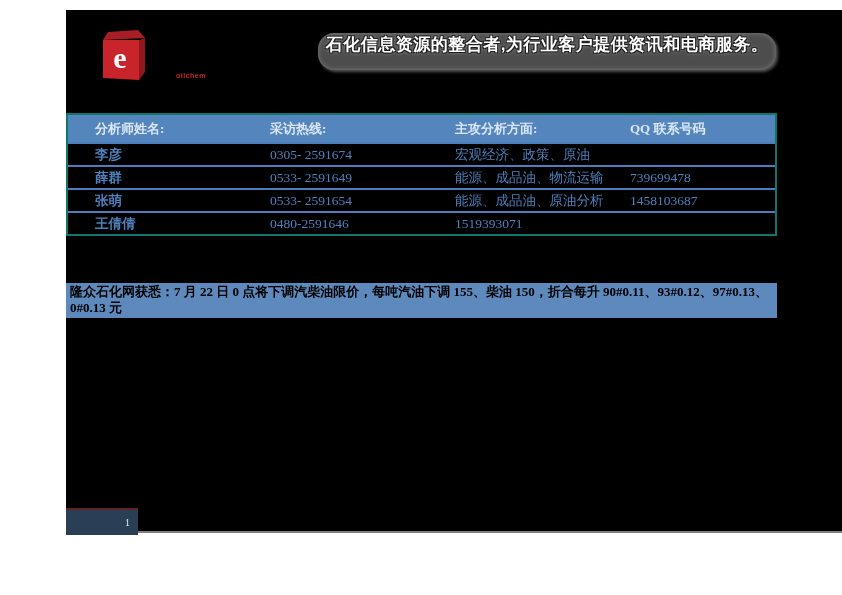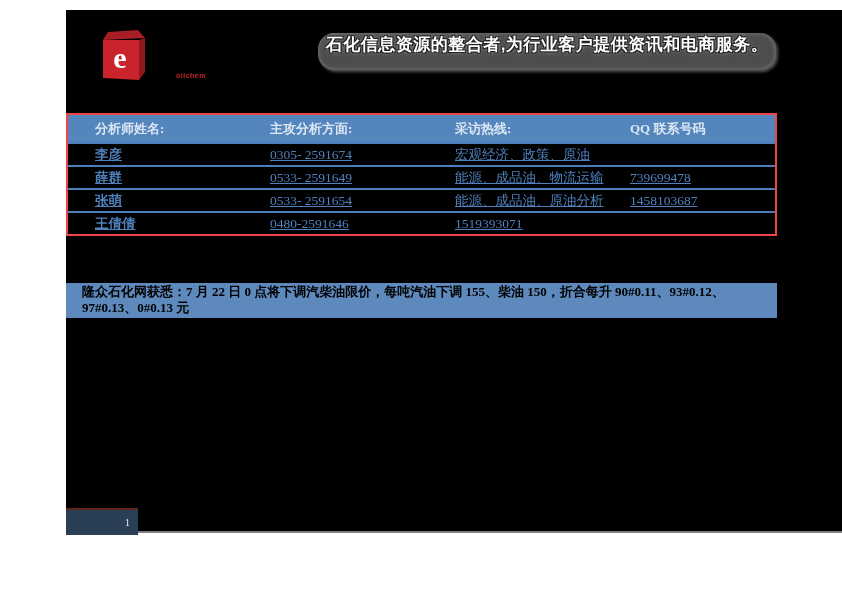--- a/index.html
+++ b/index.html
@@ -27,38 +27,38 @@
   }
   .banner span {
     color:#fff; font-weight:bold; font-size:17px; letter-spacing:0.5px;
     font-family:"Liberation Sans","DejaVu Sans",sans-serif; white-space:nowrap;
     text-shadow:-1px -1px 0 #1f1f1f, 1px -1px 0 #1f1f1f, -1px 1px 0 #1f1f1f,
                  1px 1px 0 #1f1f1f, 0 0 4px rgba(255,255,255,0.55);
   }
   
   .analyst-table {
     position:absolute; left:0; top:103px; width:711px;
-    border:2px solid #ef4444; background:#000;
+    border:2px solid #0f766e; background:#000;
   }
   .t-header, .t-row {
     display:grid; grid-template-columns:175px 185px 175px 1fr;
     padding-left:27px; align-items:center;
   }
   .t-header {
     height:27px; background:#5585bd; color:#dbe7f3; font-size:13px; font-weight:bold;
   }
   .t-row {
-    height:23px; color:#4f81bd; font-size:13.5px; border-top:2px solid #4a7ebc;text-decoration:underline;
+    height:23px; color:#4f81bd; font-size:13.5px; border-top:2px solid #4a7ebc;
   }
   .t-row .name { font-weight:bold; }
   
   .news {
     position:absolute; left:0; top:273px; width:711px; min-height:34px;
     background:#5d89bc; color:#000; font-weight:bold; font-size:13px;
-    line-height:16px; padding:1px 5px 2px 16px;
+    line-height:16px; padding:1px 5px 2px 4px;
   }
   
   .footer-redline { position:absolute; left:0; top:498px; width:72px; height:2px; background:#622423; }
   .footer-box {
     position:absolute; left:0; top:500px; width:72px; height:25px; background:#2a3e55;
     color:#e8edf4; font-size:10px; font-family:"Liberation Serif",serif;
     display:flex; align-items:center; justify-content:flex-end; padding-right:8px;
   }
 </style>
 </head>
@@ -77,22 +77,22 @@
       <span class="logo-sub">oilchem</span>
     </div>
 
     <div class="banner">
       <span>石化信息资源的整合者,为行业客户提供资讯和电商服务。</span>
     </div>
 
     <div class="analyst-table">
       <div class="t-header">
         <span>分析师姓名:</span>
+        <span>采访热线:</span>
         <span>主攻分析方面:</span>
-        <span>采访热线:</span>
         <span>QQ 联系号码</span>
       </div>
       <div class="t-row">
         <span class="name">李彦</span>
         <span>0305- 2591674</span>
         <span>宏观经济、政策、原油</span>
       </div>
       <div class="t-row">
         <span class="name">薛群</span>
         <span>0533- 2591649</span>

